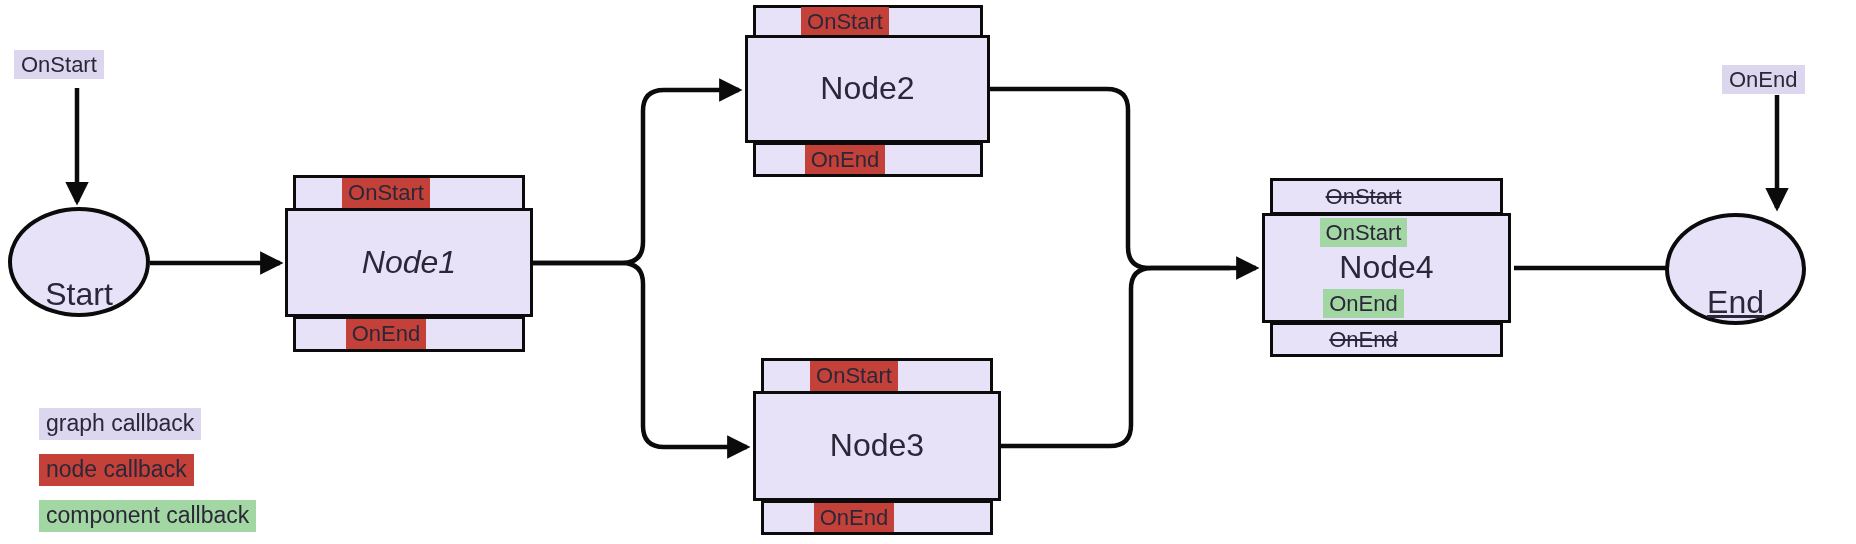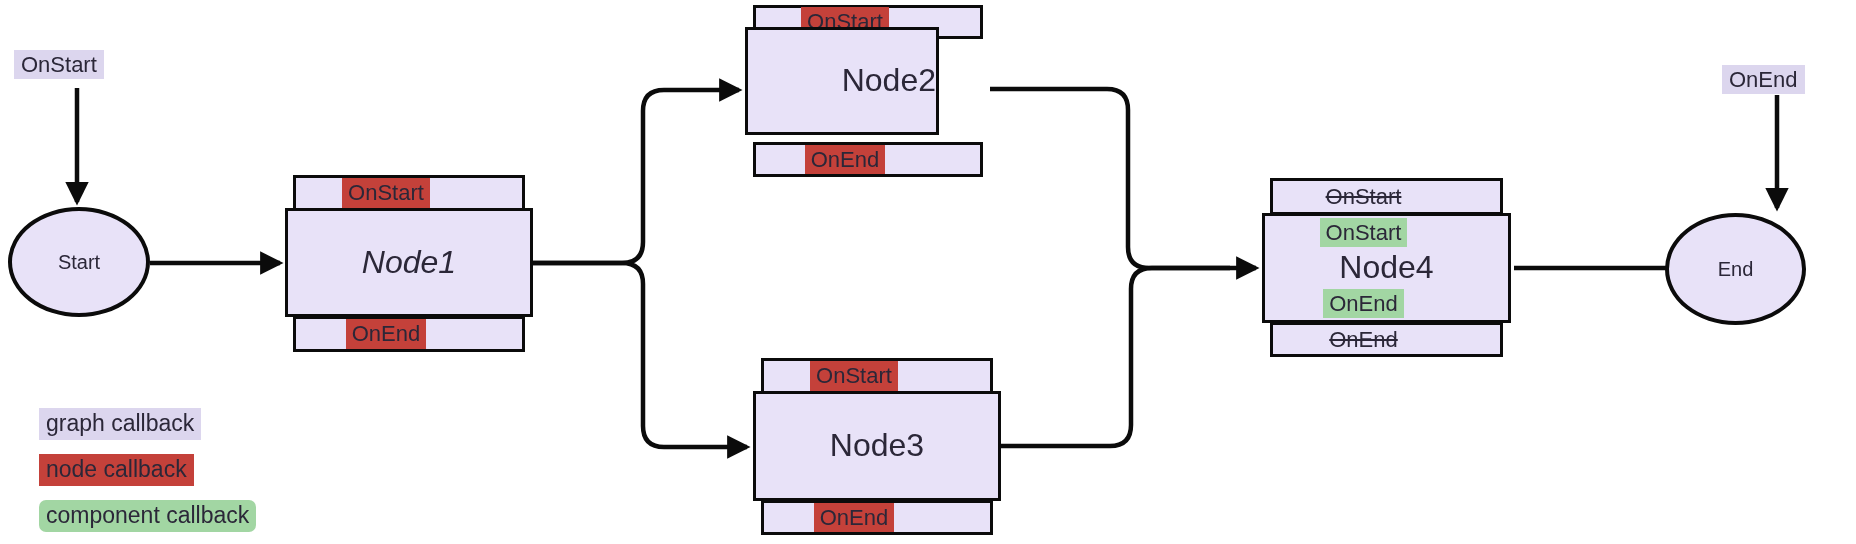--- a/index.html
+++ b/index.html
@@ -15,22 +15,22 @@
     position:relative;width:1856px;height:544px;background:#ffffff;
     font-family:"Liberation Sans","DejaVu Sans",sans-serif;color:var(--text);
     overflow:hidden;
   }
   .edges{position:absolute;left:0;top:0;width:1856px;height:544px;z-index:0;}
   .edges path{stroke:var(--stroke);stroke-width:4.5;fill:none;}
   .edges .arrhead{fill:var(--stroke);stroke:none;}
 
   .terminal{
     position:absolute;border:4px solid var(--stroke);border-radius:50%;
-    background:var(--node-fill);display:flex;align-items:center;justify-content:center;
-    font-size:20px;box-sizing:border-box;z-index:2;
+    background:var(--node-fill);display:flex;align-items:flex-end;justify-content:center;
+    font-size:32px;box-sizing:border-box;z-index:2;
   }
   .strip{
     position:absolute;border:3px solid var(--stroke);background:var(--node-fill);
     box-sizing:border-box;display:flex;align-items:center;justify-content:center;z-index:1;
   }
   .main{
     position:absolute;border:3px solid var(--stroke);background:var(--node-fill);
     box-sizing:border-box;display:flex;flex-direction:column;align-items:center;justify-content:center;
     z-index:2;gap:3px;
   }
@@ -90,21 +90,21 @@
   <div class="main" style="left:285px;top:208px;width:248px;height:109px;font-style:italic;">
     <span class="node-title">Node1</span>
   </div>
 
   <div class="strip" style="left:753px;top:5px;width:230px;height:34px;">
     <span class="cb node-cb">OnStart</span>
   </div>
   <div class="strip" style="left:753px;top:142px;width:230px;height:35px;">
     <span class="cb node-cb">OnEnd</span>
   </div>
-  <div class="main" style="left:745px;top:27px;width:194px;height:108px;align-items:flex-end;">
+  <div class="main" style="left:745px;top:35px;width:245px;height:108px;">
     <span class="node-title">Node2</span>
   </div>
 
   <div class="strip" style="left:761px;top:358px;width:232px;height:36px;">
     <span class="cb node-cb">OnStart</span>
   </div>
   <div class="strip" style="left:761px;top:500px;width:232px;height:35px;">
     <span class="cb node-cb">OnEnd</span>
   </div>
   <div class="main" style="left:753px;top:391px;width:248px;height:110px;">
@@ -116,21 +116,21 @@
   </div>
   <div class="strip" style="left:1270px;top:322px;width:233px;height:35px;">
     <span class="cb struck">OnEnd</span>
   </div>
   <div class="main" style="left:1262px;top:213px;width:249px;height:110px;">
     <span class="cb component-cb">OnStart</span>
     <span class="node-title">Node4</span>
     <span class="cb component-cb">OnEnd</span>
   </div>
 
-  <div class="terminal" style="left:1665px;top:213px;width:141px;height:112px;">
+  <div class="terminal" style="left:1665px;top:213px;width:141px;height:112px;text-decoration:underline;">
     <span>End</span>
   </div>
 
   <div class="legend-item graph" style="left:39px;top:408px;">graph callback</div>
   <div class="legend-item node" style="left:39px;top:454px;">node callback</div>
-  <div class="legend-item component" style="left:39px;top:500px;border-radius:7px;">component callback</div>
+  <div class="legend-item component" style="left:39px;top:500px;">component callback</div>
 
 </div>
 
 </body></html>

